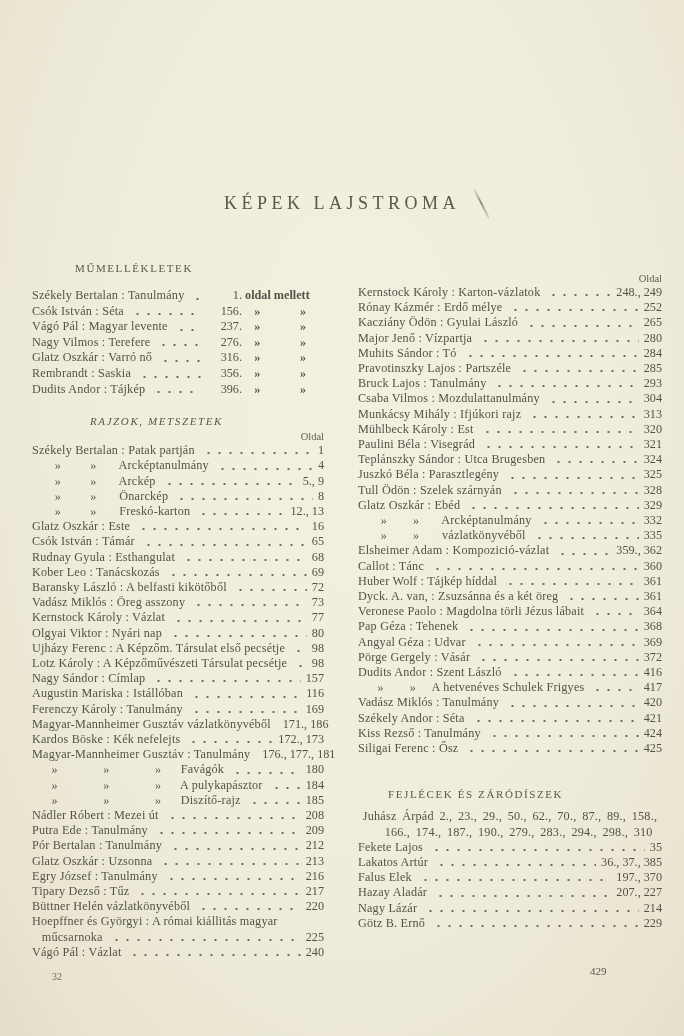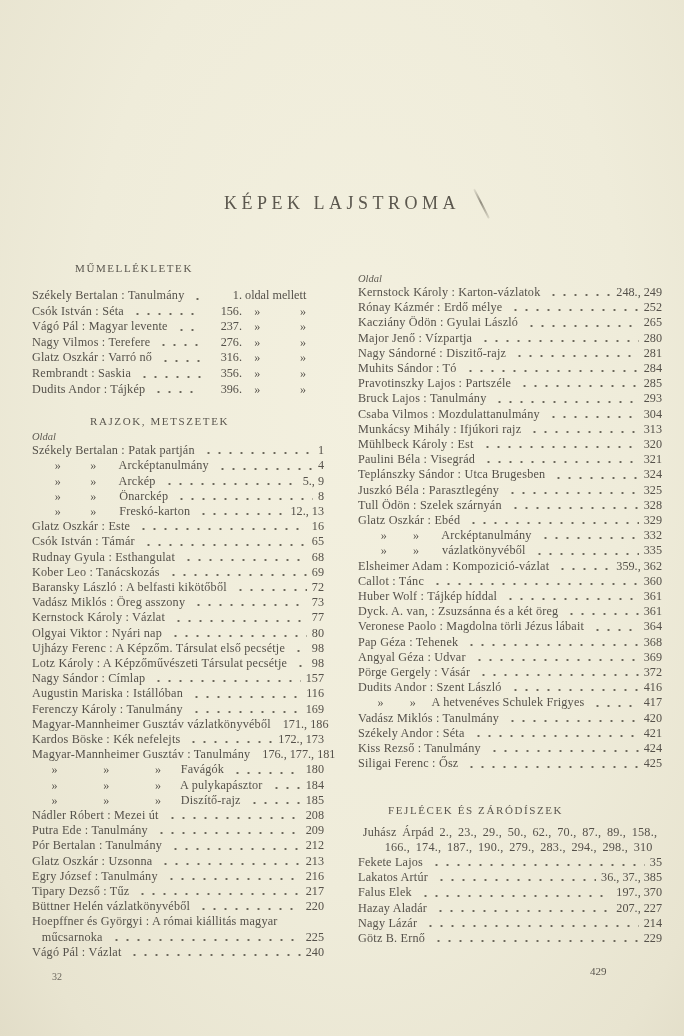--- a/index.html
+++ b/index.html
@@ -16,38 +16,38 @@
   .scratch{
     position:absolute;left:473px;top:189px;width:2px;height:33px;
     transform:rotate(-27deg);transform-origin:top center;border-radius:2px;
     background:linear-gradient(to bottom, rgba(95,90,78,.10), rgba(95,90,78,.65) 45%, rgba(95,90,78,.15));
   }
   .col{position:absolute;font-size:12.2px;}
   .col-left{left:32px;top:261px;width:303px;}
   .col-right{left:358px;top:272px;width:304px;}
   .sec-head{font-size:11px;letter-spacing:1.6px;color:#5a564e;line-height:14px;}
   .sec-head.mum{margin:0 0 13px 43px;}
-  .sec-head.raj{margin:17px 0 0 58px;}
+  .sec-head.raj{margin:17px 0 0 58px;font-style:italic;}
   .sec-head.fej{margin:31px 0 0 30px;}
-  .oldal{font-size:10.5px;line-height:13px;color:#5f5b52;font-style:italic;}
+  .oldal{font-size:10.5px;text-align:right;line-height:13px;color:#5f5b52;}
   .col-left .oldal{margin:2px 11px 0 0;}
   .list{display:block;}
   .list.raj{padding-right:11px;}
   .list.fej{margin-top:8px;}
   .row{display:flex;align-items:baseline;line-height:15.2px;white-space:nowrap;}
   .list.mum .row{line-height:15.6px;}
   .lbl{white-space:pre;letter-spacing:0.2px;}
   .lead{
     flex:1 1 auto;min-width:0;height:4px;align-self:flex-end;margin:0 5px 3px 7px;
     background-image:radial-gradient(circle, #6b675a 0.9px, rgba(0,0,0,0) 1.3px);
     background-size:11px 4px;background-repeat:repeat-x;background-position:1px 50%;
   }
   .pg{white-space:pre;text-align:right;}
   .list.mum .pg{min-width:36px;}
-  .aft{white-space:pre;width:93px;flex:0 0 auto;}
+  .aft{white-space:pre;width:93px;flex:0 0 auto;font-weight:bold;}
   .row.numline{word-spacing:2.5px;justify-content:center;}
   .footer{position:absolute;color:#6a665c;}
   .footer.fl{left:52px;top:971px;font-size:10px;}
   .footer.fr{left:590px;top:965px;font-size:11px;color:#5a564e;}
 </style>
 </head>
 <body>
 
 <div id="page">
 
@@ -299,25 +299,20 @@
           <span class="lbl">Kacziány Ödön : Gyulai László</span>
           <span class="lead"></span>
           <span class="pg">265</span>
         </div>
         <div class="row">
           <span class="lbl">Major Jenő : Vízpartja</span>
           <span class="lead"></span>
           <span class="pg">280</span>
         </div>
         <div class="row">
-          <span class="lbl">Nagy Sándorné : Diszitő-rajz</span>
-          <span class="lead"></span>
-          <span class="pg">281</span>
-        </div>
-        <div class="row">
           <span class="lbl">Muhits Sándor : Tó</span>
           <span class="lead"></span>
           <span class="pg">284</span>
         </div>
         <div class="row">
           <span class="lbl">Pravotinszky Lajos : Partszéle</span>
           <span class="lead"></span>
           <span class="pg">285</span>
         </div>
         <div class="row">

